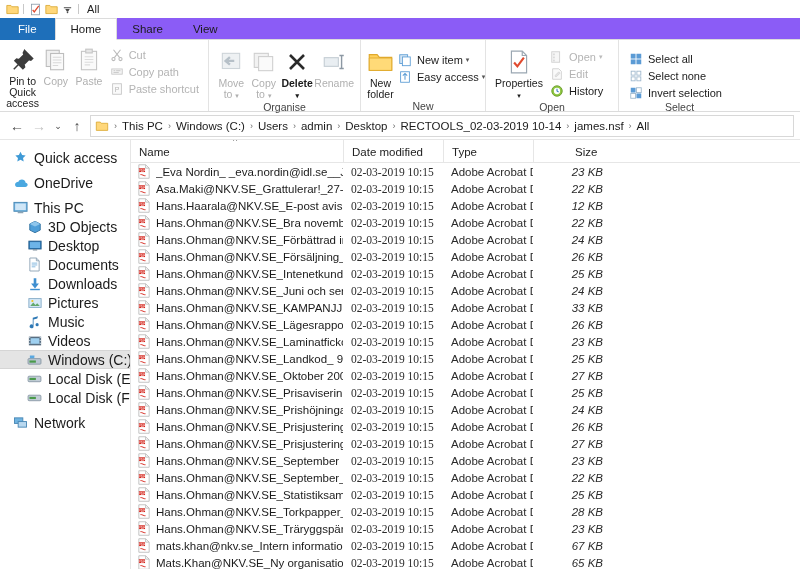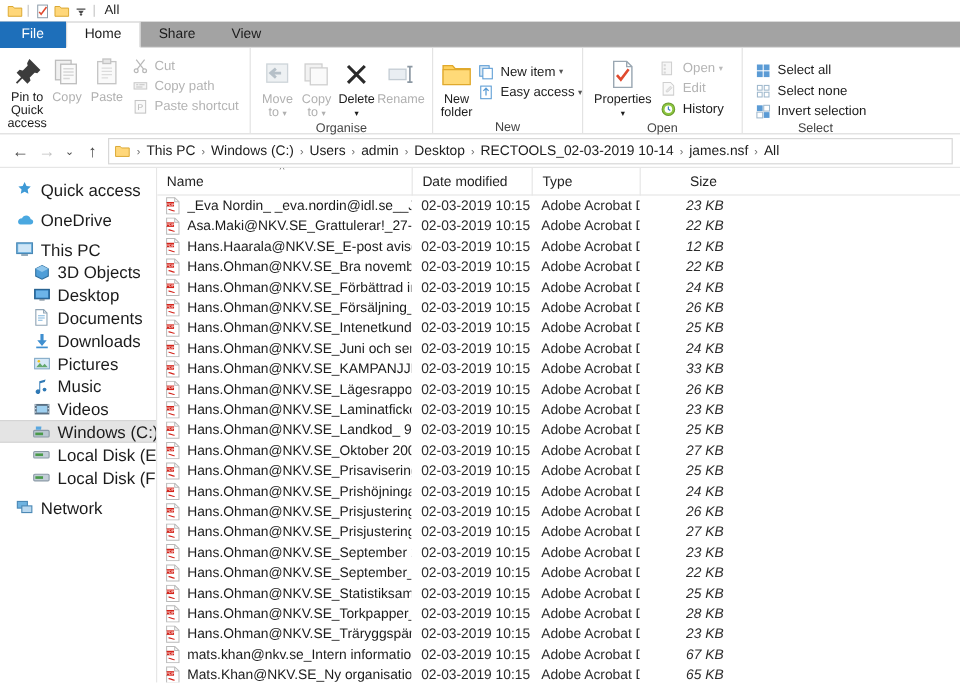--- a/index.html
+++ b/index.html
@@ -11,21 +11,21 @@
   }
   .window { width: 800px; height: 569px; display: flex; flex-direction: column; background: #fff; }
 
   
   .titlebar { height: 18px; background: #ffffff; display: flex; align-items: center; padding-left: 4px; flex: 0 0 18px; }
   .qat-ico { width: 14px; height: 14px; display: inline-flex; align-items: center; justify-content: center; margin: 0 1px; }
   .qat-sep { width: 1px; height: 10px; background: #c8c8c8; margin: 0 3px; }
   .title-text { font-size: 11px; color: #222; margin-left: 5px; letter-spacing: .1px; }
 
   
-  .tabbar { height: 22px; display: flex; align-items: flex-start; flex: 0 0 22px; background: #a3a3a3; position: relative; }
+  .tabbar { height: 22px; display: flex; align-items: flex-start; flex: 0 0 22px; background: #8b5cf6; position: relative; }
   .tabbar:after { content:""; position:absolute; left:0; right:0; bottom:0; height:1px; background:#dcdcdc; }
   .tab { height: 22px; padding: 0 15px; font-size: 11.5px; color: #1b1b1b; display: flex; align-items: center; justify-content: center; position: relative; z-index: 2; }
   .tab.file { background: #1e6fba; color: #fff; padding: 0 18px; height: 22px; }
   .tab.active { background: #fff; border: 1px solid #dcdcdc; border-bottom: 1px solid #fff; }
 
   
   .ribbon { height: 72px; background: #fff; border-bottom: 1px solid #dcdcdc; display: flex; flex: 0 0 72px; position: relative; }
   .rgroup { display: flex; flex-direction: column; justify-content: space-between; padding: 3px 0 1px 0; position: relative; }
   .rgroup + .rgroup { border-left: 1px solid #e3e3e3; }
   .rgroup-body { display: flex; align-items: flex-start; padding: 0 6px; flex: 1; }
@@ -74,21 +74,21 @@
   .col.c-name { width: 212px; flex: 0 0 212px; }
   .col.c-date { width: 100px; flex: 0 0 100px; }
   .col.c-type { width: 90px; flex: 0 0 90px; }
   .col.c-size { width: 80px; flex: 0 0 80px; padding-left: 41px; }
   .sortmark { position: absolute; left: 102px; top: -4px; font-size: 9px; color: #7a7a7a; }
 
   .rows { flex: 1; overflow: hidden; }
   .row { height: 17px; display: flex; align-items: center; }
   .cell { font-size: 11.5px; color: #1b1b1b; padding-left: 8px; white-space: nowrap; overflow: hidden; display: flex; align-items: center; }
   .cell.c-name { width: 212px; flex: 0 0 212px; padding-left: 6px; }
-  .cell.c-date { width: 100px; flex: 0 0 100px; color: #2b2b2b; }
+  .cell.c-date { width: 100px; flex: 0 0 100px; color: #2b2b2b; font-family: Liberation Serif, serif; }
   .cell.c-type { width: 90px; flex: 0 0 90px; color: #2b2b2b; }
   .cell.c-size { width: 80px; flex: 0 0 80px; justify-content: flex-end; padding-right: 10px; color: #2b2b2b; font-style: italic; }
   .pdfico { width: 14px; height: 15px; margin-right: 5px; flex: 0 0 14px; display: inline-flex; }
   .fname { overflow: hidden; text-overflow: clip; white-space: nowrap; }
 </style>
 </head>
 <body>
 
 <div class="window">
 
@@ -216,21 +216,21 @@
         </div>
         <div class="bigbtn dim" style="width:38px;">
           <span class="glyph">
             <svg width="26" height="26" viewBox="0 0 24 24">
                 <rect x="3" y="4" width="13" height="13" fill="#f2f2f2" stroke="#cfcfcf"></rect>
                 <rect x="7" y="7" width="13" height="13" fill="#fafafa" stroke="#cfcfcf"></rect>
               </svg>
           </span>
           <span class="lbl"><span>Copy to</span> <span class="car">▾</span></span>
         </div>
-        <div class="bigbtn" style="width:40px;">
+        <div class="bigbtn" style="width:40px;font-weight:bold;">
           <span class="glyph">
             <svg width="24" height="24" viewBox="0 0 24 24">
                 <path d="M5 5l14 14M19 5L5 19" stroke="#2a2a2a" stroke-width="2.6"></path>
               </svg>
           </span>
           <span class="lbl"><span>Delete</span><br><span class="car">▾</span></span>
         </div>
         <div class="bigbtn dim" style="width:44px;">
           <span class="glyph">
             <svg width="26" height="26" viewBox="0 0 24 24">

